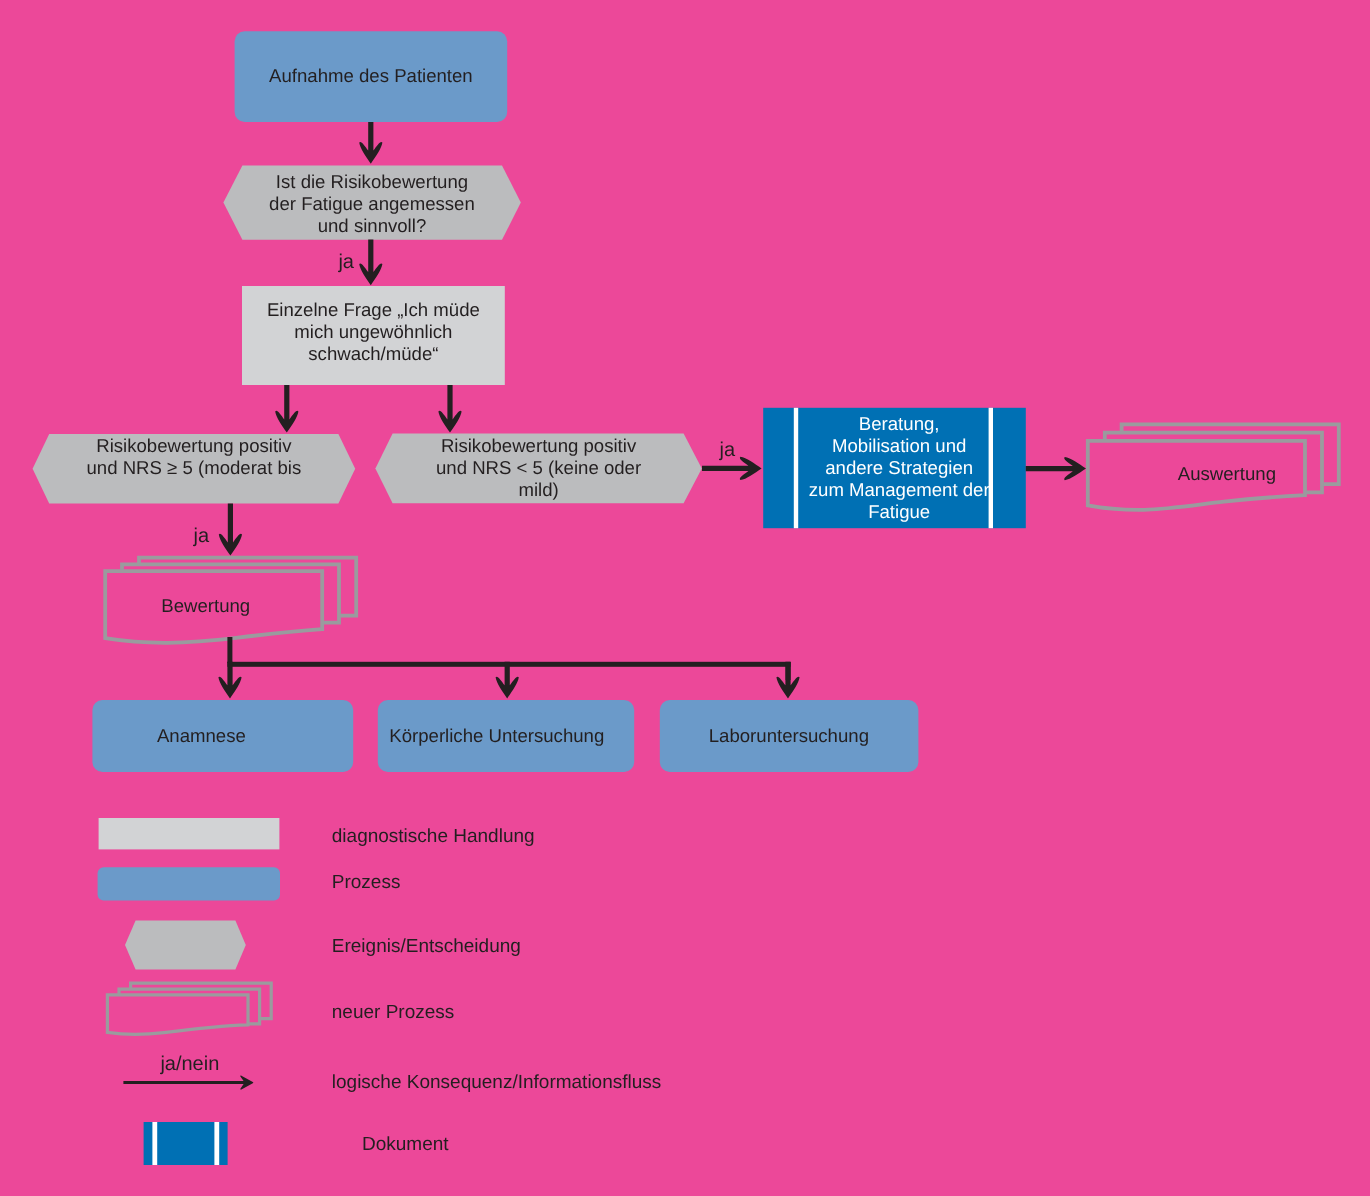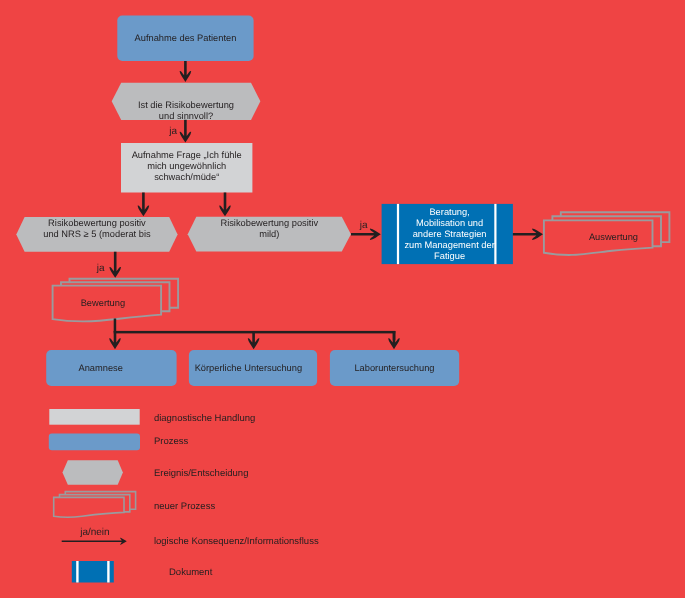--- a/index.html
+++ b/index.html
@@ -1,24 +1,24 @@
 <!DOCTYPE html>
 <html><head>
 <meta charset="utf-8">
 <style>
   html,body{margin:0;padding:0;}
   body{width:685px;height:598px;background:#cfdfec;-webkit-font-smoothing:antialiased;text-rendering:geometricPrecision;
        font-family:"Liberation Sans",sans-serif;overflow:hidden;}
-  #stage{position:relative;width:685px;height:598px;background:#ef4444;}
+  #stage{position:relative;width:685px;height:598px;background:#ec4899;}
   svg.layer{position:absolute;left:0;top:0;width:685px;height:598px;pointer-events:none;}
   .lbl{position:absolute;text-align:center;color:#231f20;font-size:9.3px;
        line-height:11.2px;}
   .lbl-white{color:#ffffff;}
   .yes{position:absolute;font-size:10px;color:#231f20;line-height:10px;}
-  .legend-text{position:absolute;font-size:9.5px;color:#231f20;line-height:13px;white-space:nowrap;}
+  .legend-text{position:absolute;font-size:9.5px;color:#231f20;line-height:13px;white-space:nowrap;margin-left:12px;}
 </style>
 </head>
 <body>
 
 <div id="stage">
 
   <svg class="layer" viewBox="0 0 685 598">
 
     <rect x="117.3" y="15.6" width="136.3" height="45.4" rx="5" fill="#6b9ac9"></rect>
 
@@ -83,38 +83,40 @@
     </g>
     <g>
       <rect x="71.8" y="561.0" width="42.0" height="21.5" fill="#0070b4"></rect>
       <rect x="76.2" y="561.0" width="2.4" height="21.5" fill="#ffffff"></rect>
       <rect x="107.2" y="561.0" width="2.4" height="21.5" fill="#ffffff"></rect>
     </g>
   </svg>
 
   <div class="lbl" style="left:117.3px;top:32.6px;width:136.3px;">Aufnahme des Patienten</div>
 
-  <div class="lbl" style="left:111.7px;top:100px;width:148.6px;">
+  <div class="lbl" style="left:111.7px;top:86px;width:148.6px;">
     <div>Ist die Risikobewertung</div>
+    <div>der Fatigue angemessen</div>
     <div>und sinnvoll?</div>
   </div>
 
   <div class="lbl" style="left:121.0px;top:149.5px;width:131.4px;">
-    <div>Aufnahme Frage „Ich fühle</div>
+    <div>Einzelne Frage „Ich müde</div>
     <div>mich ungewöhnlich</div>
     <div>schwach/müde“</div>
   </div>
 
   <div class="lbl" style="left:16.3px;top:218.0px;width:161.3px;">
     <div>Risikobewertung positiv</div>
     <div>und NRS ≥ 5 (moderat bis</div>
   </div>
 
   <div class="lbl" style="left:187.7px;top:218.0px;width:163.2px;">
     <div>Risikobewertung positiv</div>
+    <div>und NRS &lt; 5 (keine oder</div>
     <div>mild)</div>
   </div>
 
   <div class="lbl lbl-white" style="left:399.1px;top:207.0px;width:101px;line-height:11.05px;">
     <div>Beratung,</div>
     <div>Mobilisation und</div>
     <div>andere Strategien</div>
     <div>zum Management der</div>
     <div>Fatigue</div>
   </div>

